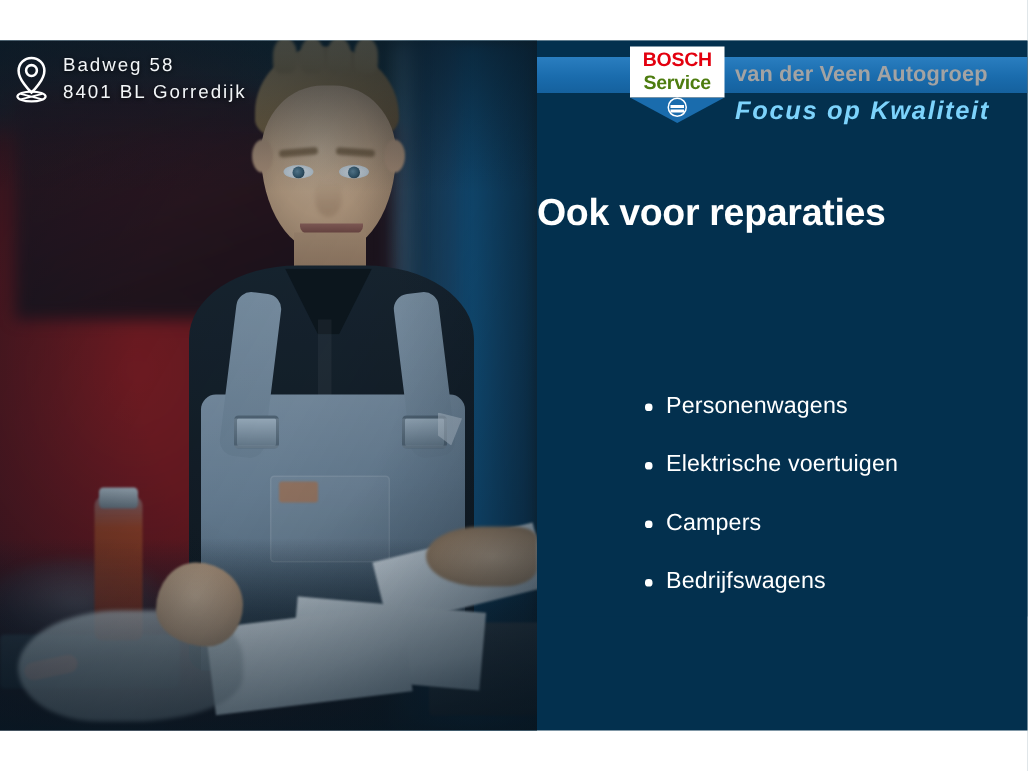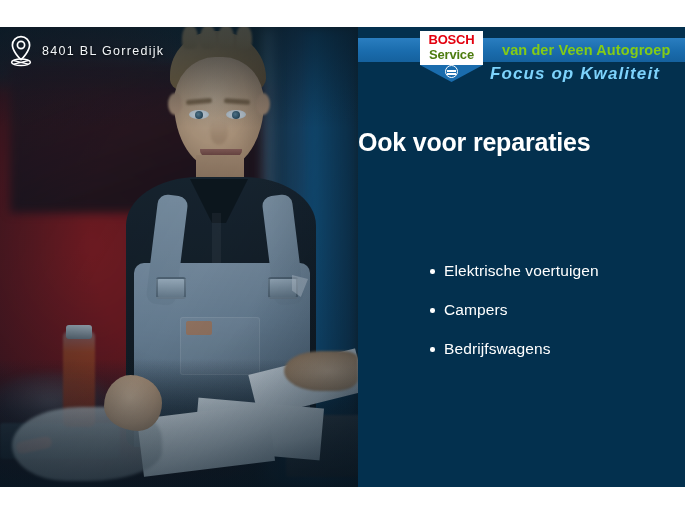--- a/index.html
+++ b/index.html
@@ -473,22 +473,22 @@
   .bosch-armature::after {
     content: "";
     position: absolute;
     left: 1px; top: 7.4px;
     width: 8.8px; height: 1.4px;
     background: #ffffff;
   }
 
   #company-name {
     position: absolute;
-    left: 144px; top: 12px;
-    color: #84cc16;
+    left: 132px; top: 12px;
+    color: #a3a3a3;
     font-size: 14.5px;
     font-weight: bold;
     letter-spacing: 0.1px;
     line-height: 22px;
     white-space: nowrap;
   }
   #tagline {
     position: absolute;
     left: 132px; top: 38px;
     color: #7dd3fc;
@@ -609,20 +609,21 @@
     <div class="vignette"></div>
 
     <div id="address-block">
       <svg class="pin" viewBox="0 0 24 32">
         <path d="M12 1.6C7.2 1.6 3.4 5.4 3.4 10.1c0 6.1 7.3 13.4 8.6 14.6 1.3-1.2 8.6-8.5 8.6-14.6C20.6 5.4 16.8 1.6 12 1.6z" fill="none" stroke="#ffffff" stroke-width="1.7"></path>
         <circle cx="12" cy="10" r="3.6" fill="none" stroke="#ffffff" stroke-width="1.7"></circle>
         <ellipse cx="12" cy="27.3" rx="9.4" ry="3.3" fill="none" stroke="#ffffff" stroke-width="1.5"></ellipse>
         <path d="M4.8 25.6 L19.2 29.2 M19.2 25.6 L4.8 29.2" stroke="#ffffff" stroke-width="1.2" fill="none"></path>
       </svg>
       <div id="address-lines">
+        <div class="addr-line">Badweg 58</div>
         <div class="addr-line">8401 BL Gorredijk</div>
       </div>
     </div>
   </div>
 
   <div id="content-panel">
 
     <div id="brand-bar-left"></div>
     <div id="brand-bar"></div>
 
@@ -636,19 +637,20 @@
     </div>
 
     <div id="company-name">van der Veen Autogroep</div>
     <div id="tagline">Focus op Kwaliteit</div>
 
     <div id="headline">
       <div class="headline-line">Ook voor reparaties</div>
     </div>
 
     <ul id="bullet-list">
+      <li>Personenwagens</li>
       <li>Elektrische voertuigen</li>
       <li>Campers</li>
       <li>Bedrijfswagens</li>
     </ul>
 
   </div>
 </div>
 
 </body></html>

